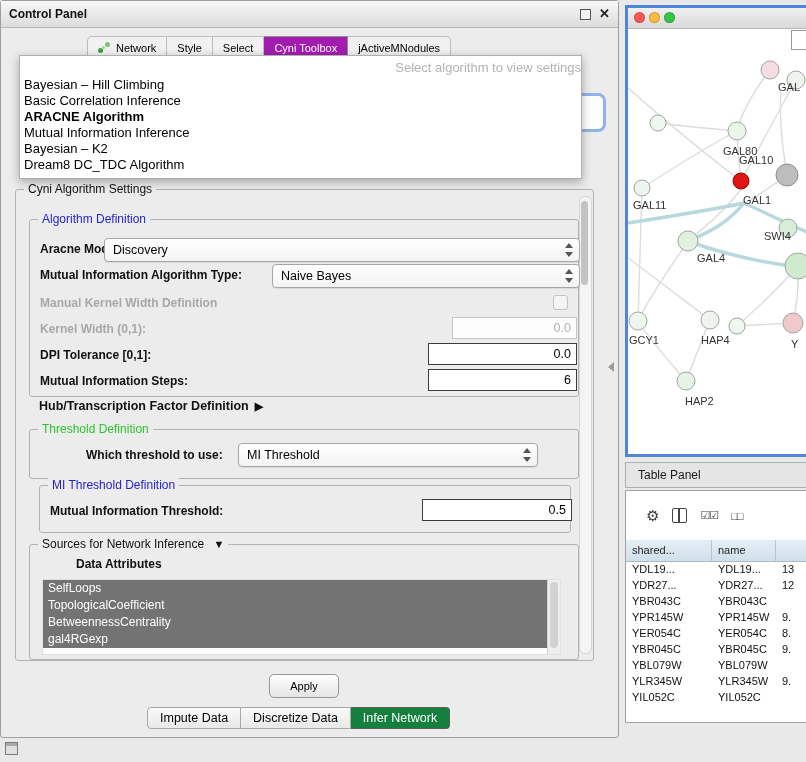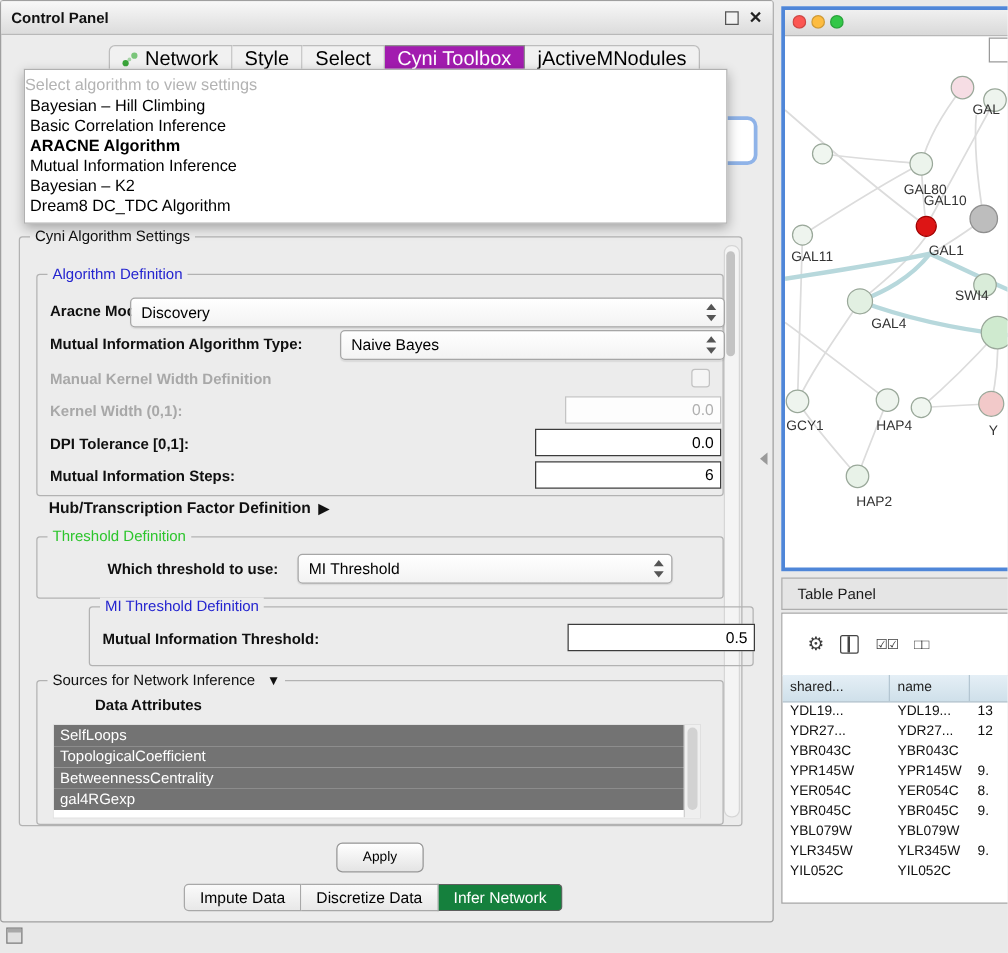--- a/index.html
+++ b/index.html
@@ -8,32 +8,32 @@
   .abs{position:absolute;}
 
   
   #control-panel{left:0;top:0;width:617px;height:736px;background:#ececec;border:1px solid #9f9f9f;border-radius:3px;}
   #cp-titlebar{position:absolute;left:0;top:0;right:0;height:26px;background:linear-gradient(#f8f8f8,#dcdcdc);border-bottom:1px solid #b8b8b8;}
   #cp-title{position:absolute;left:8px;top:0;line-height:26px;font-size:12px;font-weight:bold;color:#111;}
   #cp-float{position:absolute;right:27px;top:8px;width:9px;height:9px;border:1px solid #555;background:#f2f2f2;}
   #cp-close{position:absolute;right:8px;top:4px;font-size:13px;font-weight:bold;color:#222;line-height:18px;}
 
   #top-tabs{position:absolute;left:86px;top:35px;height:23px;display:flex;}
-  .tab{display:flex;align-items:center;padding:0 10px;font-size:16px;background:#f1f1f1;border:1px solid #bdbdbd;border-left:none;color:#000;white-space:nowrap;}
+  .tab{display:flex;align-items:center;padding:0 10px;font-size:11px;background:#f1f1f1;border:1px solid #bdbdbd;border-left:none;color:#000;white-space:nowrap;}
   .tab:first-child{border-left:1px solid #bdbdbd;border-radius:5px 0 0 0;}
   .tab:last-child{border-radius:0 5px 0 0;}
   .tab.active{background:#a21caf;color:#fff;border-color:#8d8d8d;}
   .net-glyph{width:13px;height:11px;margin-right:5px;position:relative;display:inline-block;}
   .net-glyph::before{content:"";position:absolute;left:0;top:6px;width:5px;height:5px;border-radius:50%;background:#3aa53a;}
   .net-glyph::after{content:"";position:absolute;right:1px;top:0;width:5px;height:5px;border-radius:50%;background:#7ac57a;box-shadow:-4px 3px 0 -1px #a6d4a6;}
 
   #combo-focus{position:absolute;left:559px;top:92px;width:40px;height:33px;border:3px solid #8fb3e8;border-radius:8px;background:#fff;z-index:10;}
 
   #algo-popup{position:absolute;left:18px;top:54px;width:561px;background:#fff;border:1px solid #b0b0b0;box-shadow:0 3px 9px rgba(0,0,0,0.3);padding:3px 0 5px;z-index:40;}
-  .popup-placeholder{text-align:left;color:#b3b3b3;font-size:13px;height:18px;line-height:18px;}
+  .popup-placeholder{text-align:right;color:#b3b3b3;font-size:13px;height:18px;line-height:18px;}
   .popup-item{font-size:13px;height:16px;line-height:16px;padding-left:4px;color:#000;white-space:nowrap;}
   .popup-item.selected{font-weight:bold;}
 
   .group{position:absolute;border:1px solid #b2b2b2;border-radius:3px;}
   .gtitle{position:absolute;top:-8px;left:8px;background:#ececec;padding:0 4px;font-size:12px;white-space:nowrap;color:#111;}
   .gtitle.blue{color:#2424cf;}
   .gtitle.green{color:#2cc52c;}
 
   #cyni-group{left:14px;top:188px;width:577px;height:470px;}
   #cp-scroll{position:absolute;left:563px;top:6px;width:11px;height:456px;background:#f4f4f4;border:1px solid #d6d6d6;border-radius:6px;}
@@ -49,21 +49,21 @@
   .arrows::after{content:"";position:absolute;left:0;bottom:0;border-left:4.5px solid transparent;border-right:4.5px solid transparent;border-top:5px solid #555;}
 
   .fld{position:absolute;background:#fff;border:1px solid #3c3c3c;font-size:12.5px;display:flex;align-items:center;justify-content:flex-end;padding-right:5px;color:#000;}
   .fld.dis{border-color:#c4c4c4;color:#b0b0b0;background:#fdfdfd;}
   .cb{position:absolute;width:13px;height:13px;background:#f5f5f5;border:1px solid #c2c2c2;border-radius:3px;}
 
   #hub-row{position:absolute;left:38px;top:398px;font-size:12.5px;font-weight:bold;color:#111;}
   .tri{font-size:11px;margin-left:6px;}
 
   #threshold-group{left:28px;top:428px;width:548px;height:48px;}
-  #mith-group{left:38px;top:484px;width:530px;height:46px;margin-left:32px;}
+  #mith-group{left:38px;top:484px;width:530px;height:46px;}
   #sources-group{left:28px;top:543px;width:548px;height:114px;}
 
   #attr-list{position:absolute;left:12px;top:34px;width:517px;height:74px;background:#fff;overflow:hidden;border:1px solid #e0e0e0;}
   .attr-item{height:17px;line-height:17px;padding-left:5px;font-size:12px;color:#fff;background:#737373;width:calc(100% - 13px);white-space:nowrap;}
   #list-scroll{position:absolute;right:0;top:0;bottom:0;width:12px;background:#efefef;border-left:1px solid #d0d0d0;}
   #list-scroll-thumb{position:absolute;left:2px;top:2px;width:8px;height:66px;background:#d2d2d2;border-radius:4px;}
 
   #apply-btn{position:absolute;left:268px;top:673px;width:68px;height:22px;border:1px solid #979797;border-radius:5px;background:linear-gradient(#ffffff,#e4e4e4);font-size:11px;text-align:center;line-height:22px;color:#000;}
 
   #bottom-tabs{position:absolute;left:146px;top:706px;height:22px;display:flex;}

